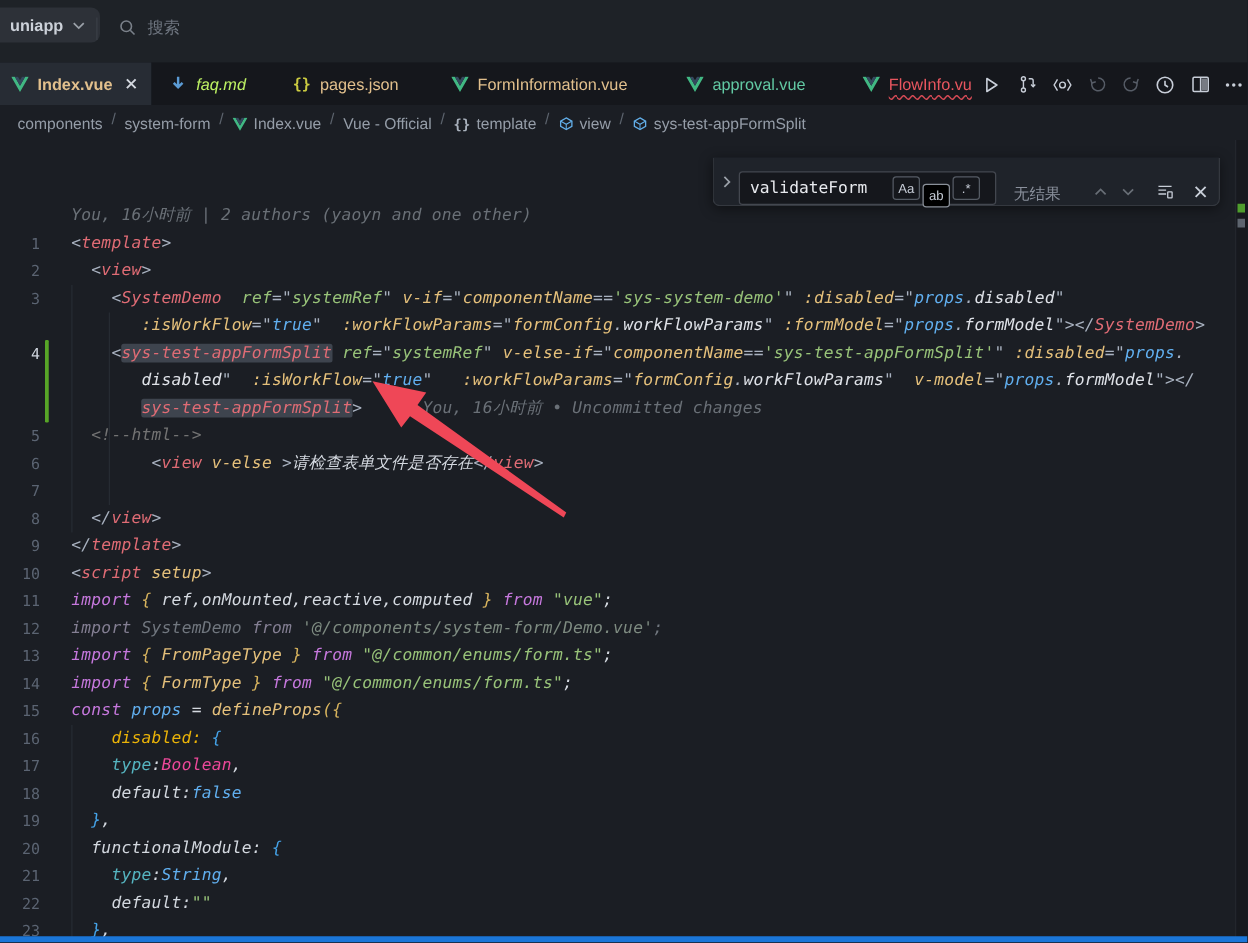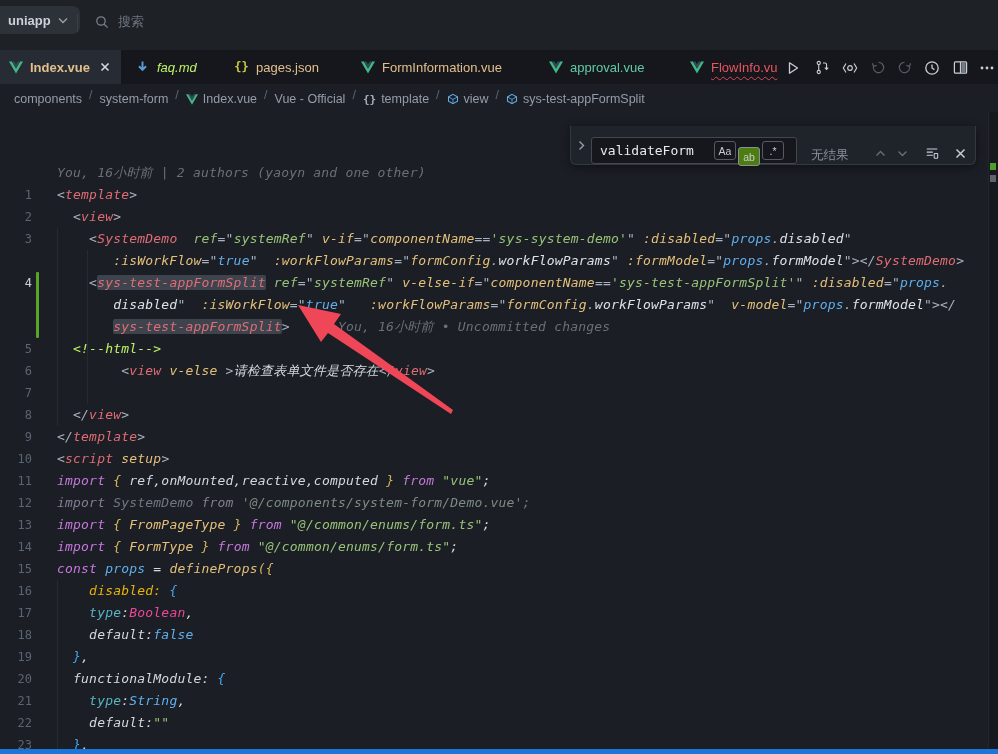--- a/index.html
+++ b/index.html
@@ -47,21 +47,21 @@
     background:#1f232a; border:1px solid #34383f; border-top:none; border-radius:0 0 6px 6px;
     box-shadow:0 2px 10px rgba(0,0,0,.45); z-index:30; display:flex; align-items:flex-end; }
   .fw-toggle { width:20px; height:100%; display:flex; align-items:center; justify-content:center; cursor:pointer; }
   .fw-input { position:relative; width:206px; height:27px; background:#15171c; border:1px solid #43474f;
     border-radius:3px; display:flex; align-items:center; }
   .fw-input input { width:122px; background:transparent; border:none; outline:none; color:#e8eaee;
     font-family:"DejaVu Sans Mono", monospace; font-size:13px; padding:0 0 0 8px; }
   .fw-btn { width:22px; height:19px; margin-right:2px; display:flex; align-items:center; justify-content:center;
     border:1px solid #555b64; border-radius:3px; color:#c6ccd6; font-size:10.5px; cursor:pointer; flex:none;
     font-family:"Liberation Sans", sans-serif; }
-  .fw-btn.active { background:#4d7c0f; border-color:#8a9099;margin-top:12px; }
+  .fw-btn.active { background:#000000; border-color:#8a9099;margin-top:12px; }
   .fw-results { margin-left:14px; color:#8b919d; font-size:12.5px; width:58px; }
   .fw-nav { width:22px; height:22px; display:flex; align-items:center; justify-content:center; cursor:default; }
   .fw-x { width:22px; height:22px; display:flex; align-items:center; justify-content:center; cursor:pointer; margin-left:6px; }
 
   
   .editor { position:absolute; left:0; top:112px; width:998px; height:638px; background:#1b1e24; }
   .crow { position:absolute; left:0; width:988px; height:22px; }
   .ln { position:absolute; left:0; top:0; width:32px; text-align:right; color:#5b6472;
     font-family:"DejaVu Sans Mono", monospace; font-size:12px; line-height:22px; }
   .ln.act { color:#ccd2db; }
@@ -335,21 +335,21 @@
       <div class="crow" style="top: 182px;">
         <span class="ln"></span>
         <span class="ct"><span style="color: rgb(169, 178, 192);">       </span><span style="color: rgb(223, 226, 232);">disabled</span><span style="color: rgb(169, 178, 192);">"  </span><span style="color: rgb(229, 192, 123);">:isWorkFlow</span><span style="color: rgb(169, 178, 192);">="</span><span style="color: rgb(97, 175, 239);">true</span><span style="color: rgb(169, 178, 192);">"   </span><span style="color: rgb(229, 192, 123);">:workFlowParams</span><span style="color: rgb(169, 178, 192);">="</span><span style="color: rgb(229, 192, 123);">formConfig</span><span style="color: rgb(169, 178, 192);">.</span><span style="color: rgb(223, 226, 232);">workFlowParams</span><span style="color: rgb(169, 178, 192);">"  </span><span style="color: rgb(229, 192, 123);">v-model</span><span style="color: rgb(169, 178, 192);">="</span><span style="color: rgb(97, 175, 239);">props</span><span style="color: rgb(169, 178, 192);">.</span><span style="color: rgb(223, 226, 232);">formModel</span><span style="color: rgb(169, 178, 192);">"&gt;&lt;/</span></span>
       </div>
       <div class="crow" style="top: 204px;">
         <span class="ln"></span>
         <span class="ct"><span style="color: rgb(169, 178, 192);">       </span><span class="occ" style="color: rgb(224, 108, 117);">sys-test-appFormSplit</span><span style="color: rgb(169, 178, 192);">&gt;</span><span style="color: rgb(106, 112, 119);">      You, 16小时前 • Uncommitted changes</span></span>
       </div>
       <div class="crow" style="top: 226px;">
         <span class="ln">5</span>
-        <span class="ct"><span style="color: rgb(169, 178, 192);">  </span><span style="color: #bef264;">&lt;!--html--&gt;</span></span>
+        <span class="ct"><span style="color: rgb(169, 178, 192);">  </span><span style="color: #737373;">&lt;!--html--&gt;</span></span>
       </div>
       <div class="crow" style="top: 248px;">
         <span class="ln">6</span>
         <span class="ct"><span style="color: rgb(169, 178, 192);">        &lt;</span><span style="color: rgb(224, 108, 117);">view</span><span style="color: rgb(169, 178, 192);"> </span><span style="color: rgb(229, 192, 123);">v-else</span><span style="color: rgb(169, 178, 192);"> &gt;</span><span style="color: rgb(212, 217, 224);">请检查表单文件是否存在</span><span style="color: rgb(169, 178, 192);">&lt;/</span><span style="color: rgb(224, 108, 117);">view</span><span style="color: rgb(169, 178, 192);">&gt;</span></span>
       </div>
       <div class="crow" style="top: 270px;">
         <span class="ln">7</span>
         <span class="ct"></span>
       </div>
       <div class="crow" style="top: 292px;">

